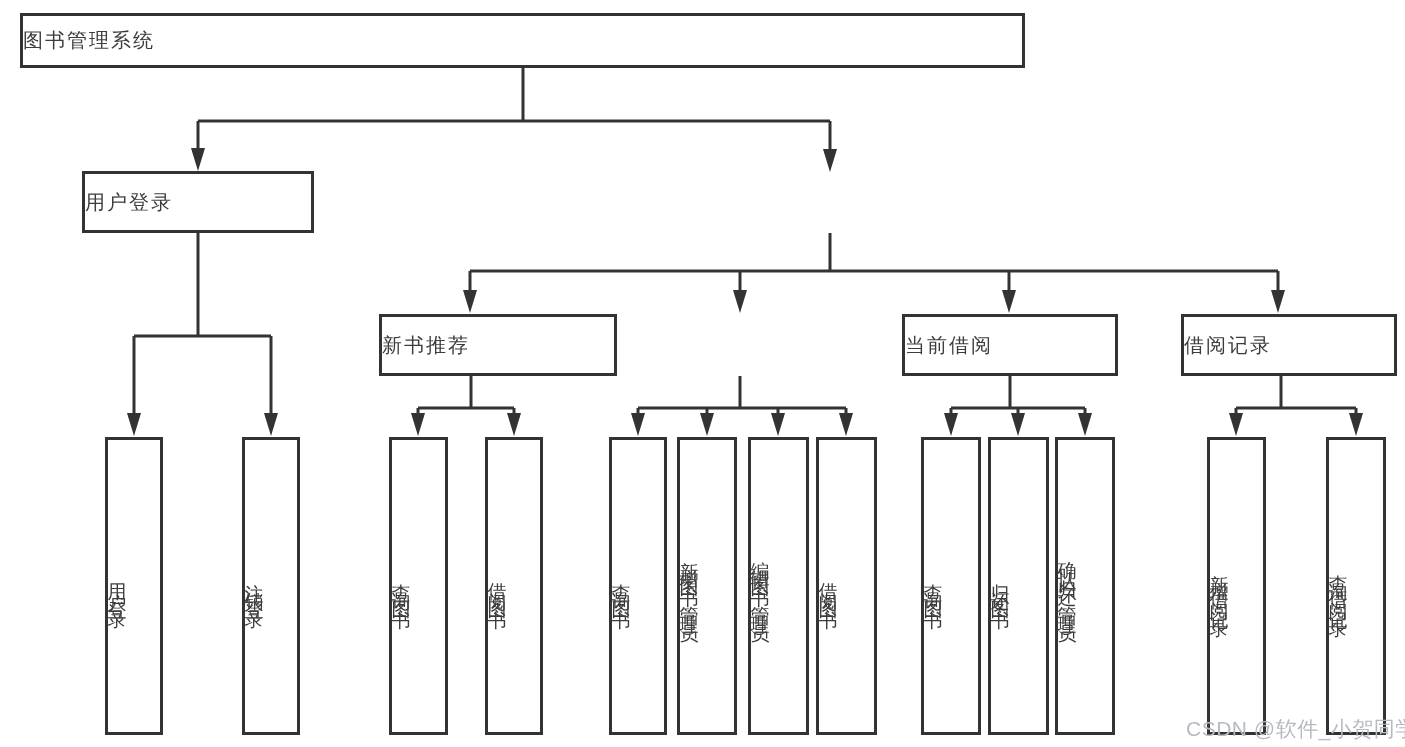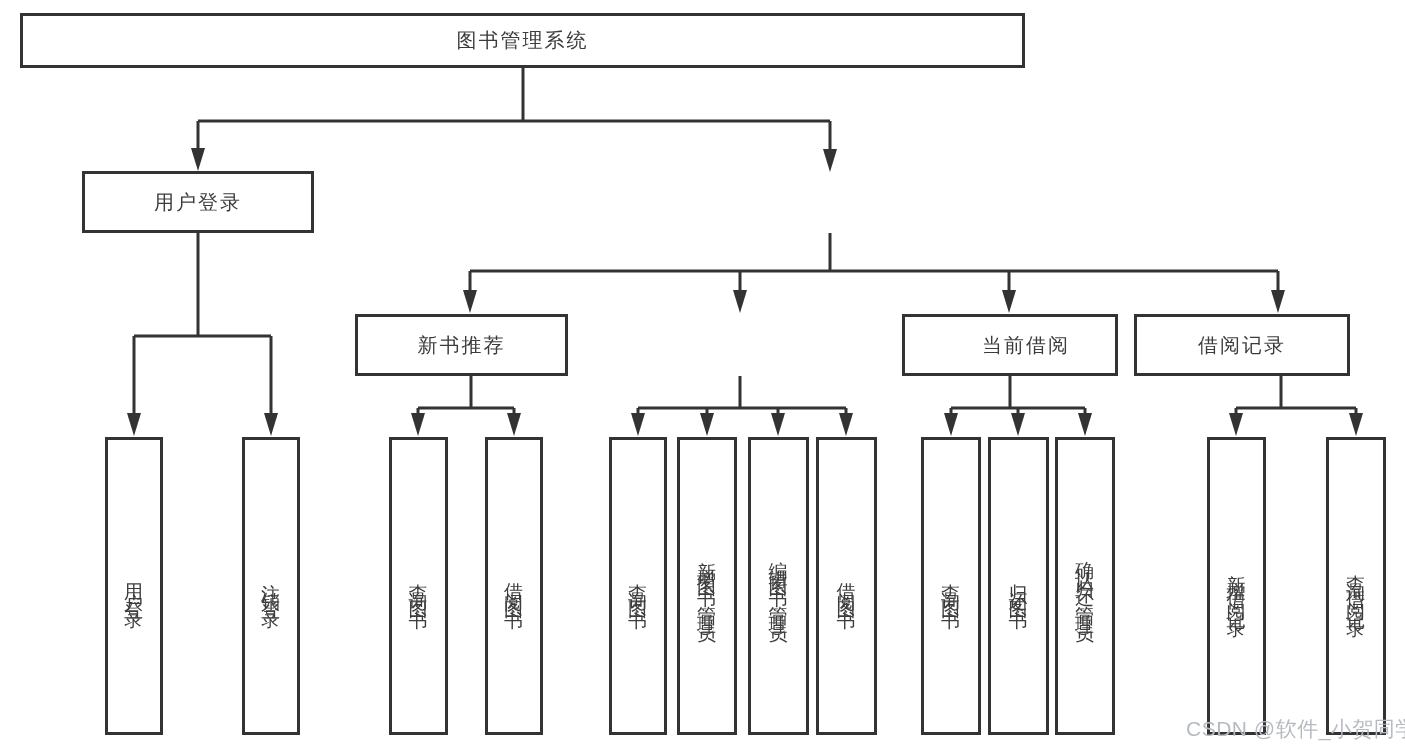--- a/index.html
+++ b/index.html
@@ -16,21 +16,21 @@
     left: 0; top: 0;
     z-index: 1;
   }
   .node {
     position: absolute;
     box-sizing: border-box;
     border: 3px solid #333333;
     background: #ffffff;
     display: flex;
     align-items: center;
-    justify-content: center;
+    justify-content: flex-start;
     z-index: 2;
     color: #3c3c3c;
   }
   .node.h { font-size: 20px; letter-spacing: 2px; }
   .node.root-box { font-size: 20px; }
   .node.v {
     top: 437px;
     height: 298px;
   }
   .node.v .vtext {
@@ -125,27 +125,27 @@
   </svg>
 
   <div class="node h root-box" style="left:20px; top:13px; width:1005px; height:55px;">
     <span>图书管理系统</span>
   </div>
 
   <div class="node h" style="left:82px; top:171px; width:232px; height:62px;">
     <span>用户登录</span>
   </div>
 
-  <div class="node h" style="left:355px; top:314px; width:213px; height:62px;">
+  <div class="node h" style="left:379px; top:314px; width:238px; height:62px;">
     <span>新书推荐</span>
   </div>
-  <div class="node h" style="left:902px; top:314px; width:216px; height:62px;padding-left:32px;">
+  <div class="node h" style="left:902px; top:314px; width:216px; height:62px;">
     <span>当前借阅</span>
   </div>
-  <div class="node h" style="left:1134px; top:314px; width:216px; height:62px;">
+  <div class="node h" style="left:1181px; top:314px; width:216px; height:62px;">
     <span>借阅记录</span>
   </div>
 
   <div class="node v" style="left:105px; width:58px;">
     <span class="vtext">用户登录</span>
   </div>
   <div class="node v" style="left:242px; width:58px;">
     <span class="vtext">注销登录</span>
   </div>
 

